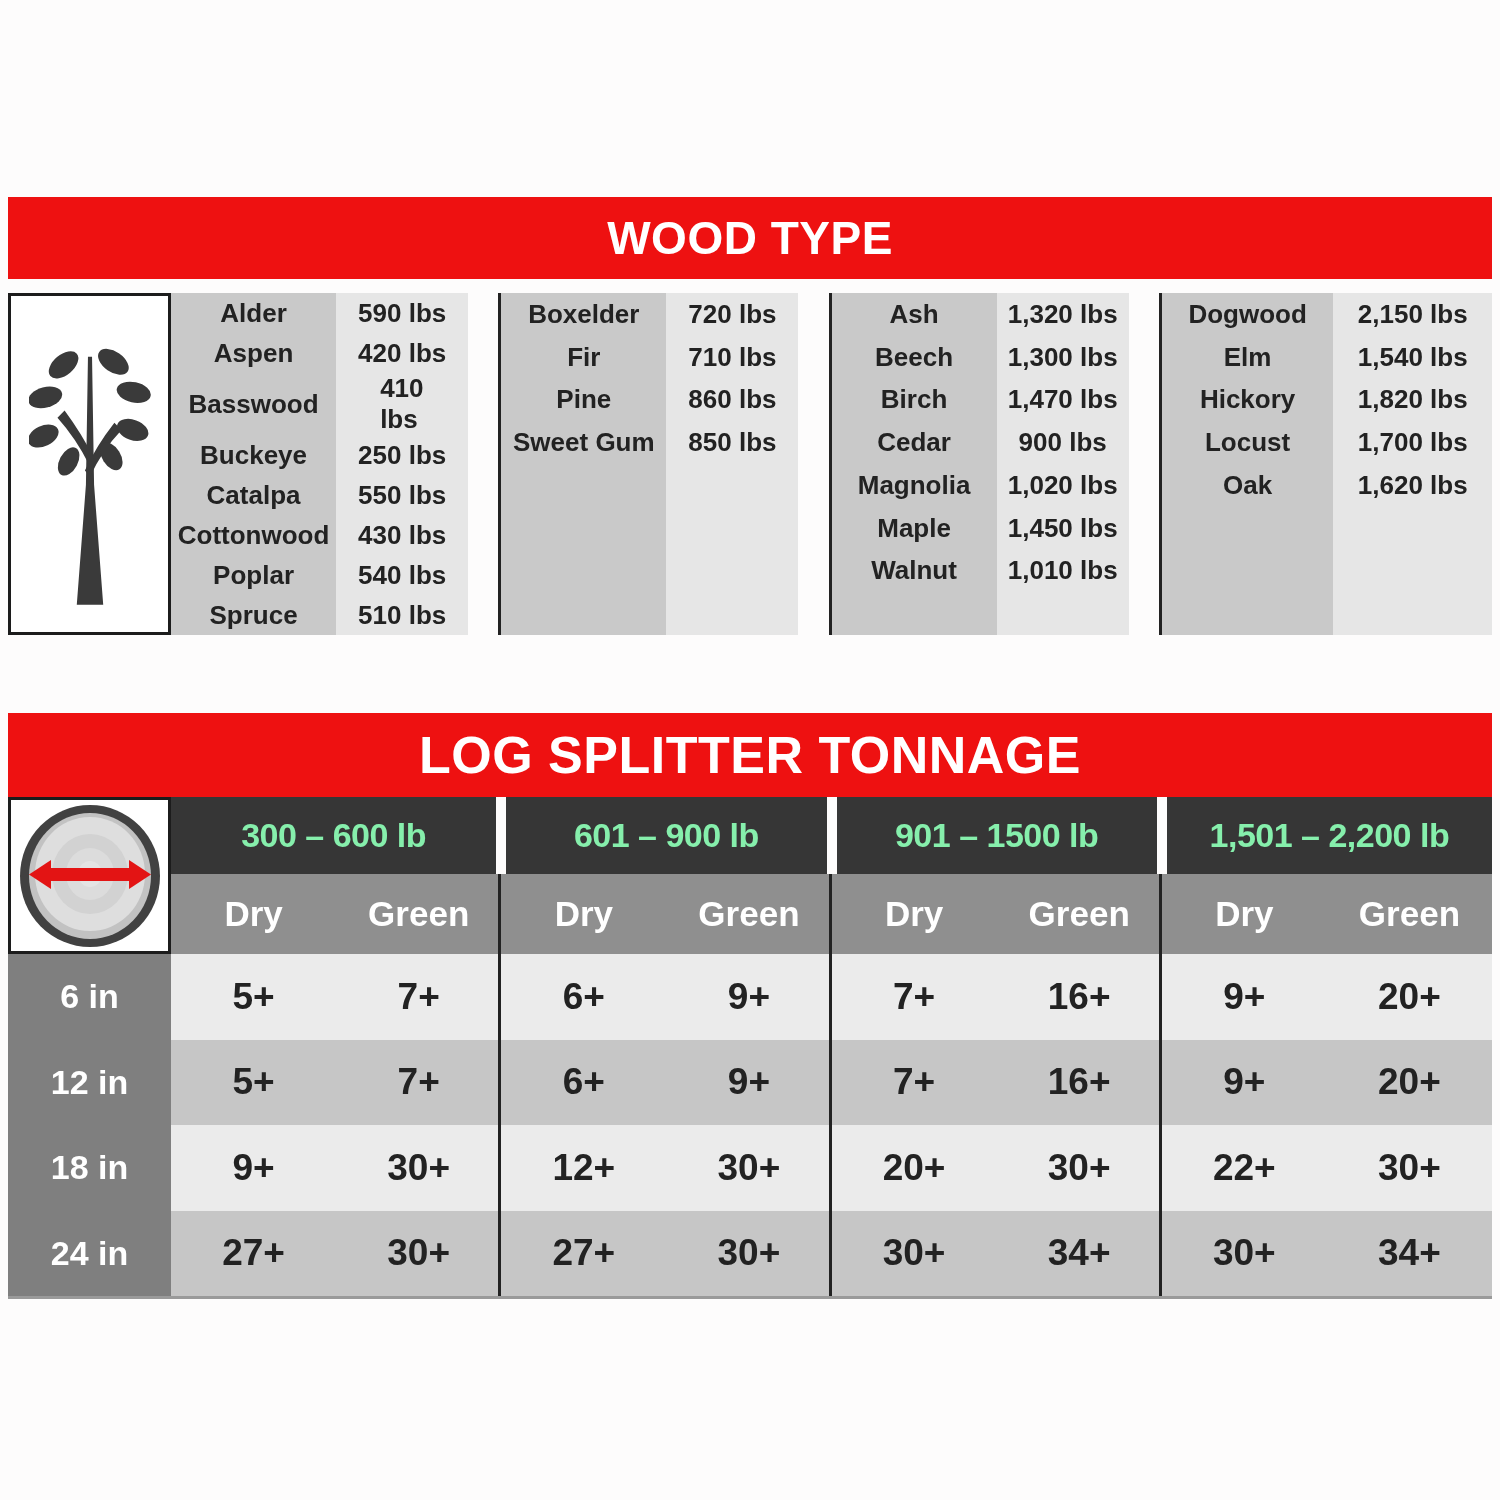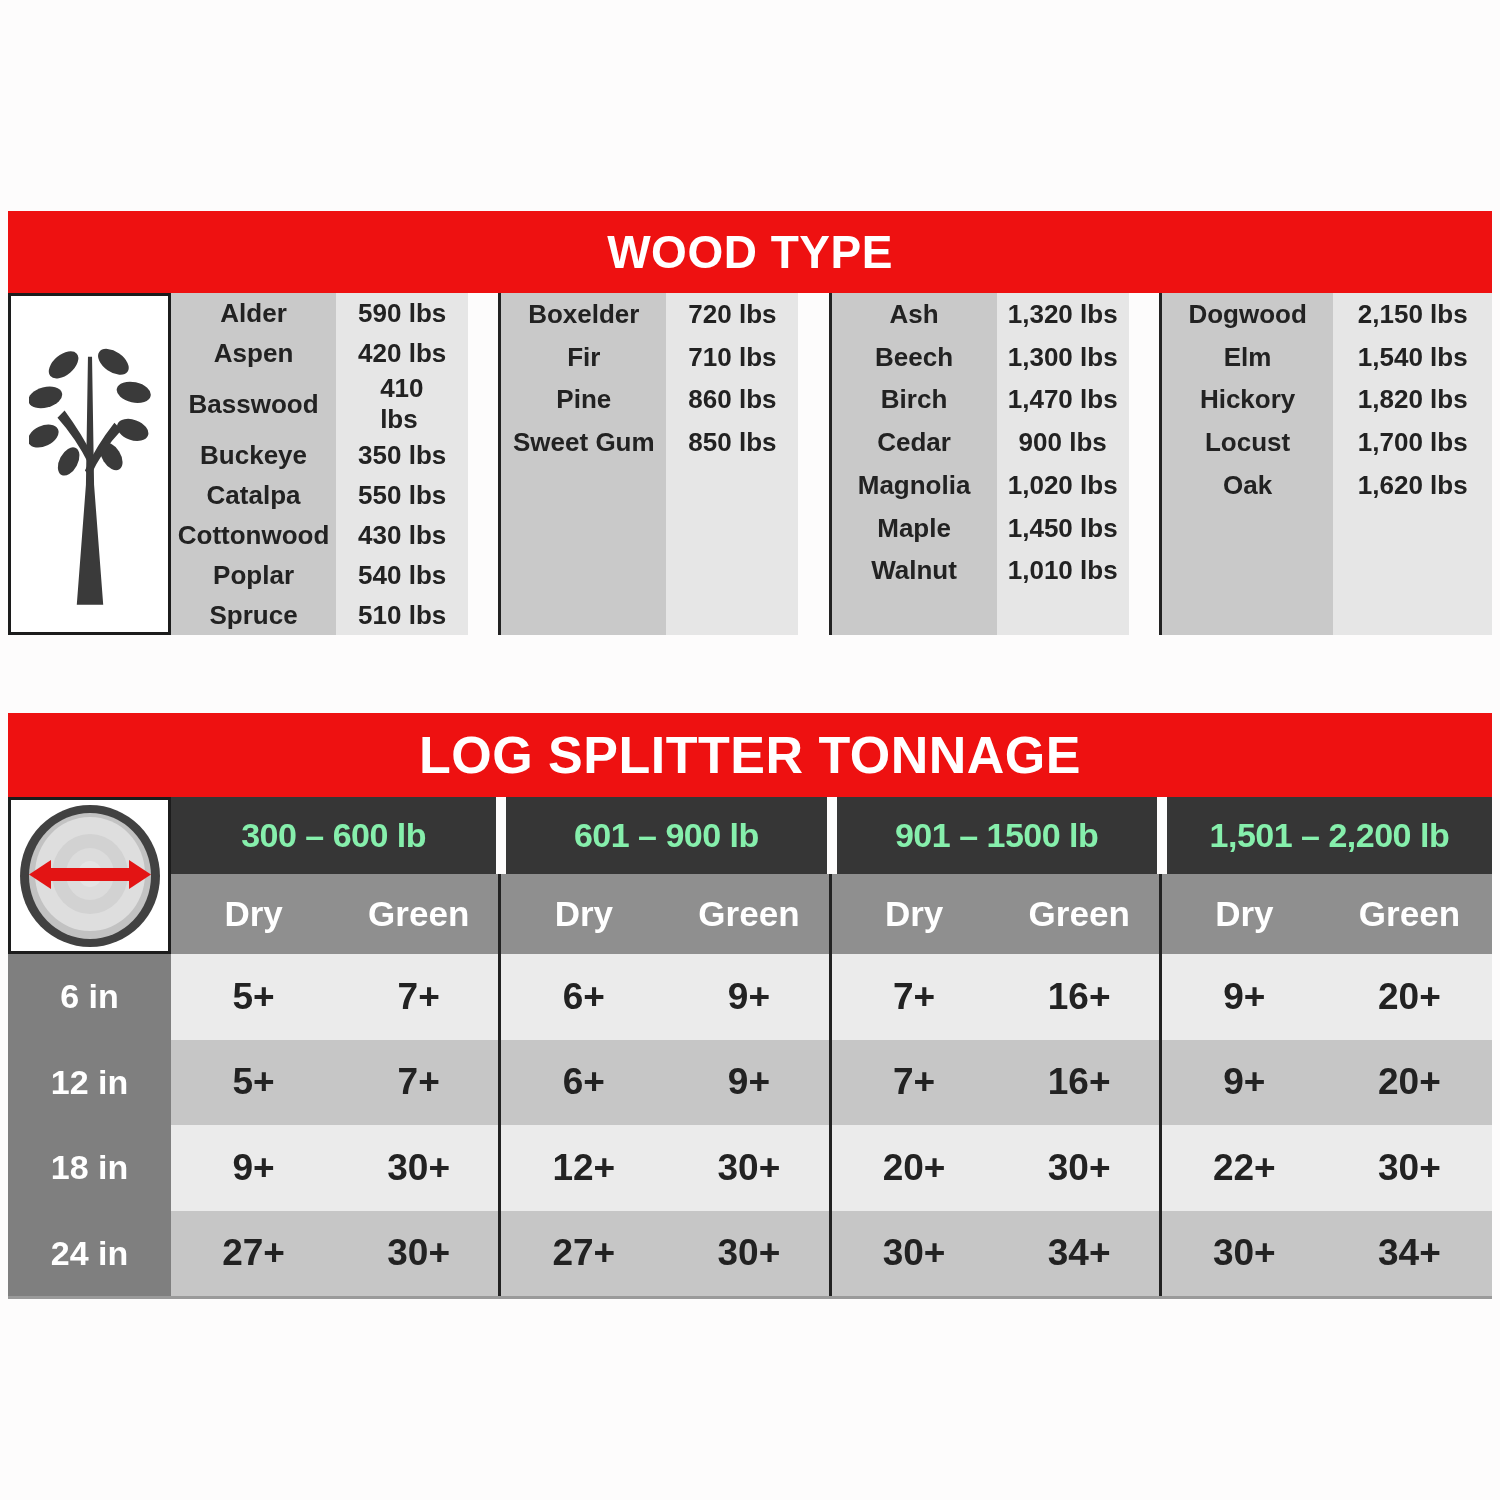--- a/index.html
+++ b/index.html
@@ -5,21 +5,21 @@
   html,body{margin:0;padding:0;background:#fdfcfc;}
   .canvas{
     position:relative;width:1500px;height:1500px;background:#fdfcfc;
     font-family:"Liberation Sans","DejaVu Sans",sans-serif;overflow:hidden;
   }
   
   .bar{
     position:absolute;left:8px;right:8px;background:var(--accent-red,#ee1111);
     display:flex;align-items:center;justify-content:center;
   }
-  #wood-bar{top:211px;height:82px;}
+  #wood-bar{top:197px;height:82px;}
   #tonnage-bar{top:713px;height:84px;}
   .bar-title{color:#fff;font-weight:700;letter-spacing:.5px;}
   .wood-title{font-size:46px;}
   .tonnage-title{font-size:52px;}
   
   .wood-table{position:absolute;left:8px;right:8px;top:293px;height:342px;display:flex;}
   .icon-cell{background:#fff;border:3px solid #1c1c1c;box-sizing:border-box;
     display:flex;align-items:center;justify-content:center;}
   .tree-cell{width:163px;flex:0 0 163px;}
   .wood-groups{flex:1;display:flex;}
@@ -95,21 +95,21 @@
           <div class="band name-band"></div>
           <div class="band value-band"></div>
           <div class="wood-grid">
             <div class="wcell" style="grid-area: 1 / 1;">Alder</div>
             <div class="wcell" style="grid-area: 1 / 2;">590 lbs</div>
             <div class="wcell" style="grid-area: 2 / 1;">Aspen</div>
             <div class="wcell" style="grid-area: 2 / 2;">420 lbs</div>
             <div class="wcell" style="grid-area: 3 / 1;">Basswood</div>
             <div class="wcell" style="grid-area: 3 / 2; margin-left: 44px;">410 lbs</div>
             <div class="wcell" style="grid-area: 4 / 1;">Buckeye</div>
-            <div class="wcell" style="grid-area: 4 / 2;">350 lbs</div>
+            <div class="wcell" style="grid-area: 4 / 2;">250 lbs</div>
             <div class="wcell" style="grid-area: 5 / 1;">Catalpa</div>
             <div class="wcell" style="grid-area: 5 / 2;">550 lbs</div>
             <div class="wcell" style="grid-area: 6 / 1;">Cottonwood</div>
             <div class="wcell" style="grid-area: 6 / 2;">430 lbs</div>
             <div class="wcell" style="grid-area: 7 / 1;">Poplar</div>
             <div class="wcell" style="grid-area: 7 / 2;">540 lbs</div>
             <div class="wcell" style="grid-area: 8 / 1;">Spruce</div>
             <div class="wcell" style="grid-area: 8 / 2;">510 lbs</div>
           </div>
         </div>

